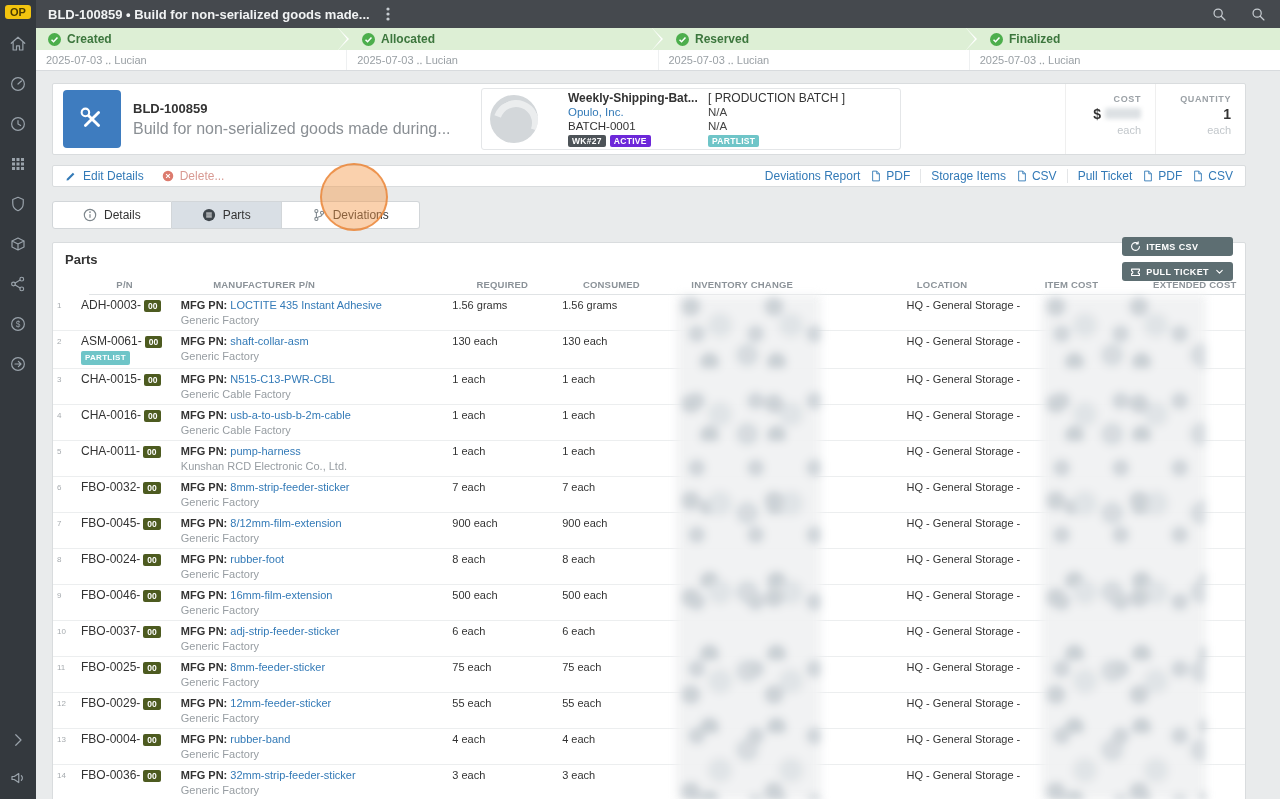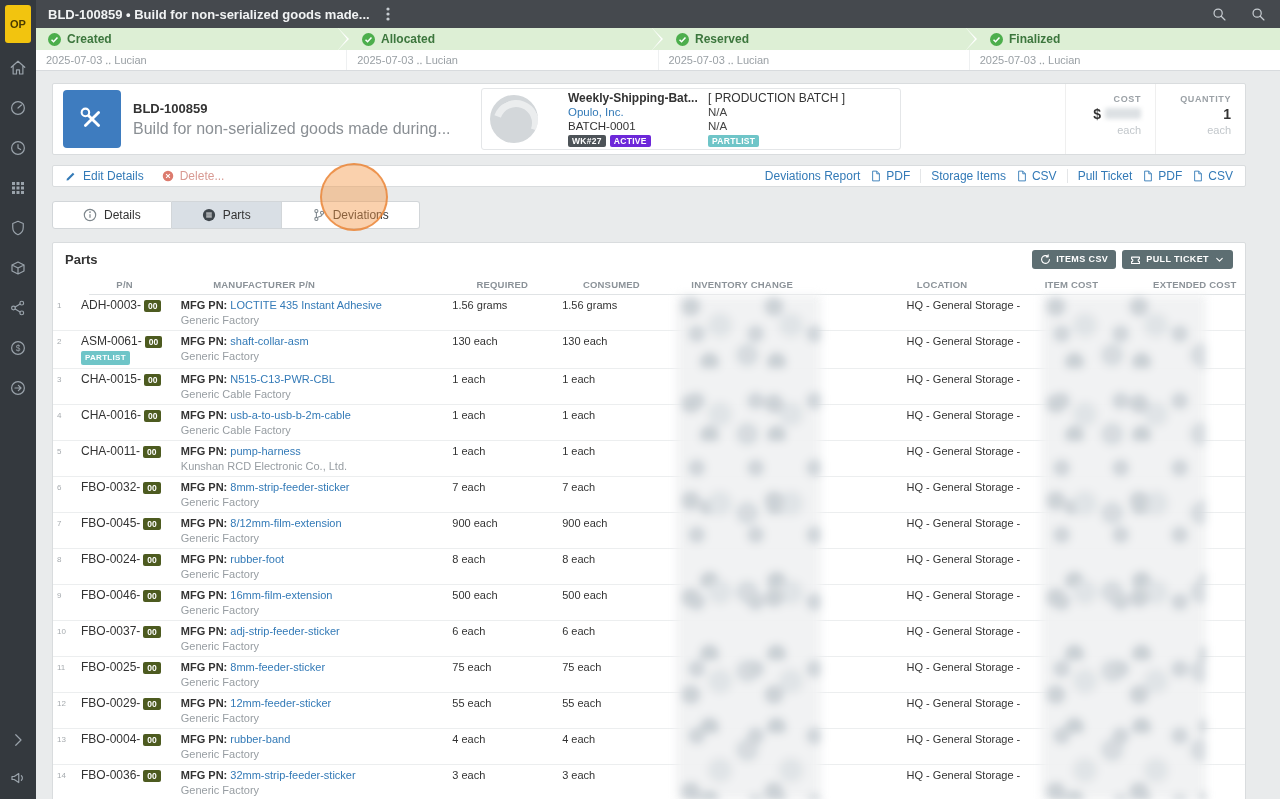--- a/index.html
+++ b/index.html
@@ -1,21 +1,21 @@
 <!DOCTYPE html>
 <html><head>
 <meta charset="utf-8">
 <style>
   * { margin:0; padding:0; box-sizing:border-box; }
   body { background:#555; font-family:"Liberation Sans", sans-serif; }
   .viewport { position:relative; width:1280px; height:799px; overflow:hidden; background:#e9ebec; margin:0 auto; }
 
   
   .sidebar { position:absolute; left:0; top:0; bottom:0; width:36px; background:#34393e; display:flex; flex-direction:column; align-items:center; z-index:10; }
-  .logo { width:26px; height:38px; margin:5px 0 16px; background:#f2c40f; border-radius:3px; color:#4a3b00; font-size:11px; font-weight:bold; display:flex; align-items:center; justify-content:center; }
+  .logo { width:26px; height:14px; margin:5px 0 16px; background:#f2c40f; border-radius:3px; color:#4a3b00; font-size:11px; font-weight:bold; display:flex; align-items:center; justify-content:center; }
   .side-icons { display:flex; flex-direction:column; gap:22px; align-items:center; }
   .sicon { width:18px; height:18px; stroke:#9aa3ab; fill:none; stroke-width:1.6; stroke-linecap:round; stroke-linejoin:round; }
   .side-bottom { margin-top:auto; display:flex; flex-direction:column; gap:20px; align-items:center; margin-bottom:12px; }
 
   
   .main { margin-left:36px; }
   .topbar { height:28px; background:#45494e; display:flex; align-items:center; padding:0 14px 0 12px; }
   .topbar-title { color:#f1f3f4; font-size:13px; font-weight:bold; }
   .kebab { margin-left:16px; cursor:pointer; }
   .top-right { margin-left:auto; display:flex; gap:24px; align-items:center; }
@@ -76,21 +76,21 @@
   .tabs { margin-top:14px; display:inline-flex; }
   .tab { height:28px; background:#fff; border:1px solid #d2d6d9; border-left:none; display:flex; align-items:center; gap:7px; padding:0 30px; font-size:12px; color:#333; cursor:pointer; }
   .tab:first-child { border-left:1px solid #d2d6d9; border-radius:3px 0 0 3px; }
   .tab:last-child { border-radius:0 3px 3px 0; }
   .tab.active { background:#d9dfe5; }
 
   
   .parts-card { margin-top:13px; }
   .parts-head { height:32px; display:flex; align-items:center; padding:0 12px; }
   .parts-title { font-size:13px; font-weight:600; color:#333; }
-  .head-buttons { margin-left:auto; display:flex; gap:6px; }
+  .head-buttons { margin-left:auto; display:flex; gap:6px;flex-direction:column; }
   .btn-dark { background:#5d6e72; color:#fff; font-size:9px; font-weight:bold; letter-spacing:.4px; padding:4px 8px; border-radius:3px; display:flex; align-items:center; gap:5px; cursor:pointer; border:none; }
   .bicon { width:11px; height:11px; stroke:#fff; fill:none; stroke-width:1.4; stroke-linecap:round; stroke-linejoin:round; }
 
   .thead { display:flex; border-bottom:1px solid #e0e3e5; padding:4px 0 4px;margin-left:36px; }
   .thead .cell { font-size:9.5px; font-weight:bold; color:#8b9298; letter-spacing:.2px; }
   .cell { padding-left:4px; }
   .c-num { width:24px; }
   .c-pn  { width:100px; }
   .c-mfg { width:272px; }
   .c-req { width:110px; }

